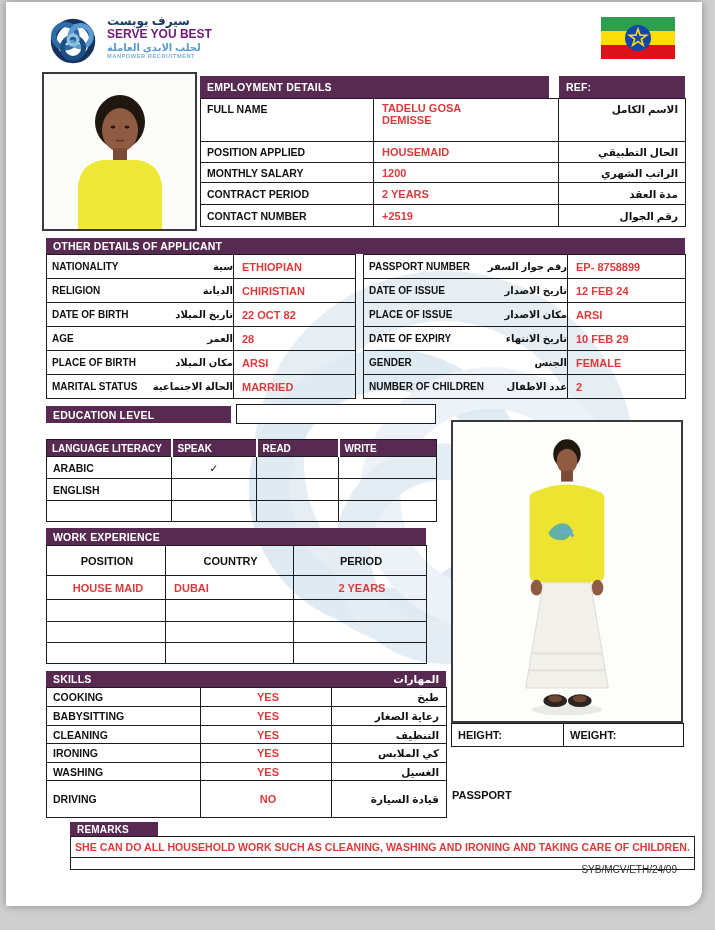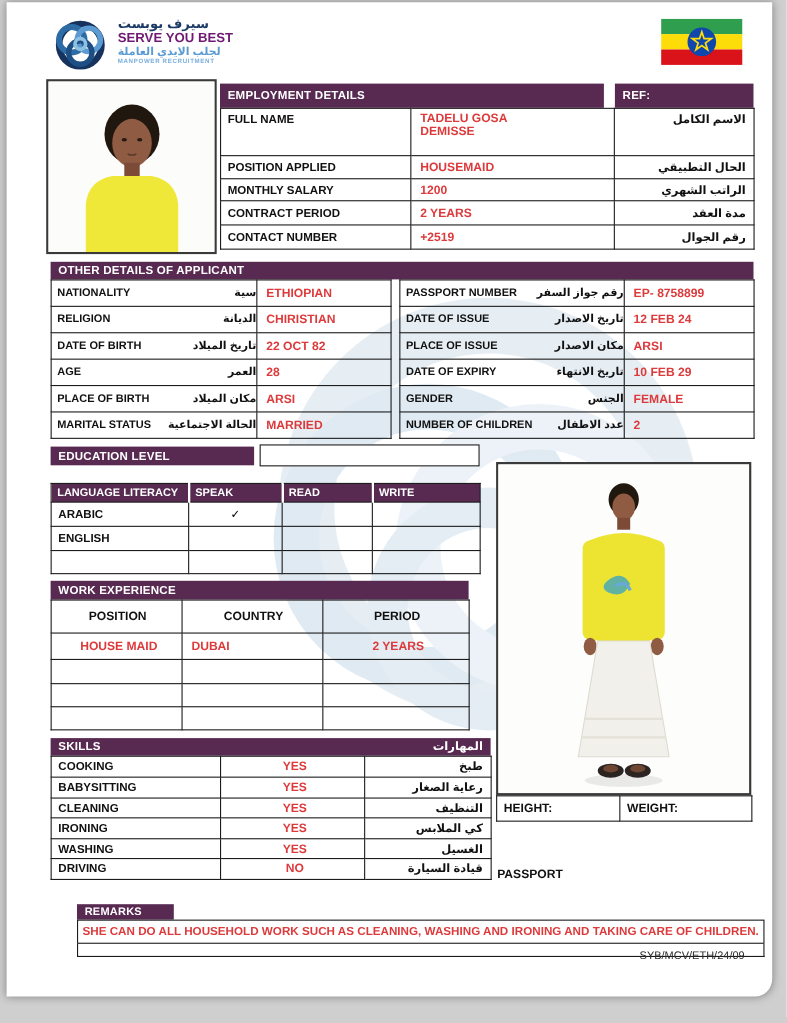--- a/index.html
+++ b/index.html
@@ -379,21 +379,21 @@
     <tr style="height:19px;">
       <td class="lbl">IRONING</td>
       <td class="val cen">YES</td>
       <td class="ar">كي الملابس</td>
     </tr>
     <tr style="height:18px;">
       <td class="lbl">WASHING</td>
       <td class="val cen">YES</td>
       <td class="ar">الغسيل</td>
     </tr>
-    <tr style="height:19px;">
+    <tr style="height:37px;">
       <td class="lbl">DRIVING</td>
       <td class="val cen">NO</td>
       <td class="ar">قيادة السيارة</td>
     </tr>
   </tbody>
     </table>
 
   <table class="abs" style="left:451px;top:723px;width:232px;">
     <colgroup>
         <col style="width:112px;">

